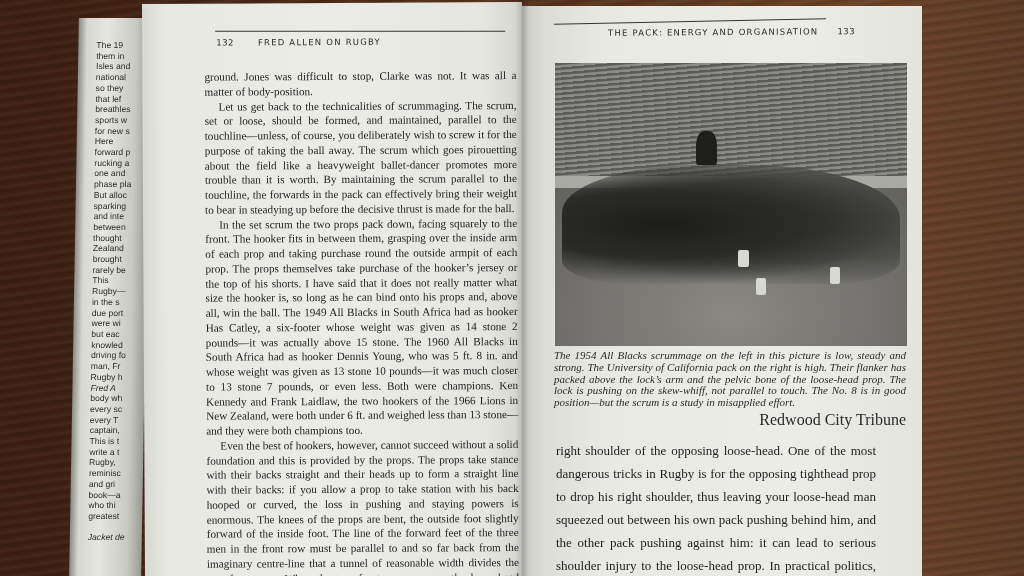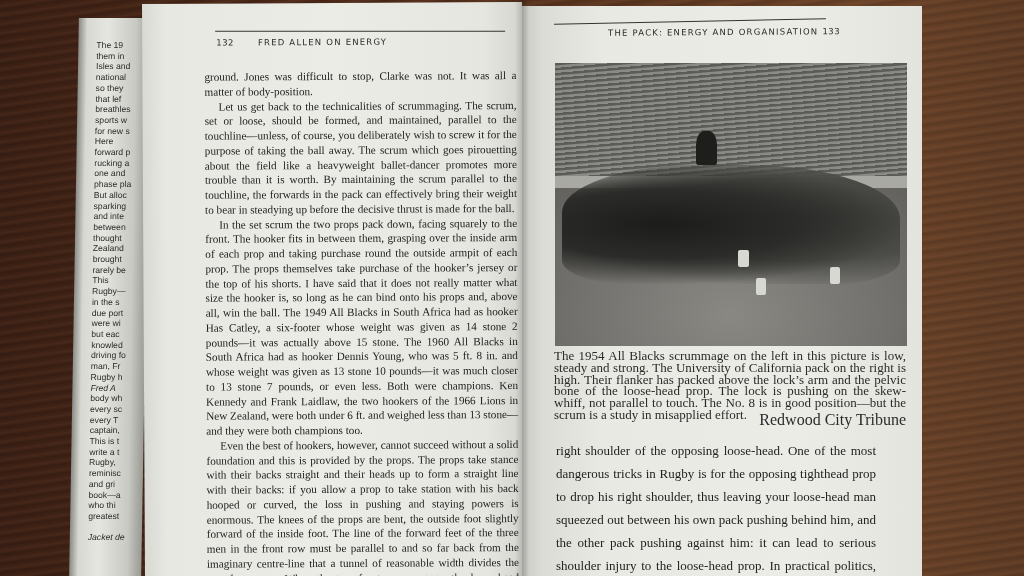--- a/index.html
+++ b/index.html
@@ -56,21 +56,21 @@
     }
     .body-left p, .body-right p { margin:0; }
     .body-left p.ind { text-indent:14px; }
 
     .rule-right { position:absolute; left:32px; top:15px; width:272px; height:1px; background:#333; transform:rotate(-1.2deg); }
     .header-right {
       position:absolute; left:86px; top:21px;
       font-family:"DejaVu Sans", sans-serif; font-size:8.5px; letter-spacing:1.2px; color:#2a2a2a;
       transform: rotate(-0.4deg);
     }
-    .header-right .num { margin-left:4px; letter-spacing:0.5px; }
+    .header-right .num { margin-left:19px; letter-spacing:0.5px; }
 
     .photo {
       position:absolute; left:33px; top:57px; width:352px; height:283px;
       overflow:hidden;
       background: linear-gradient(180deg, #6e6e6c 0%, #8a8a86 15%, #7a7a76 35%, #5e5e5b 55%, #706f6b 72%, #8b8a86 100%);
     }
     .photo .stands {
       position:absolute; left:0; top:0; width:100%; height:45%;
       background: repeating-linear-gradient(175deg, #5b5b58 0px, #5b5b58 2px, #8a8a86 3px, #8a8a86 5px);
     }
@@ -83,21 +83,21 @@
       position:absolute; left:2%; top:36%; width:96%; height:42%;
       background: radial-gradient(ellipse at 30% 50%, #1c1c1b 0%, #2b2b29 40%, rgba(40,40,38,0) 72%),
                   radial-gradient(ellipse at 70% 45%, #3a3a37 0%, #4a4a46 45%, rgba(60,60,56,0) 75%);
       border-radius: 40% 45% 20% 20%;
     }
     .photo .ref { position:absolute; left:40%; top:24%; width:6%; height:12%; background:#1e1e1d; border-radius:40% 40% 10% 10%; }
     .photo .sock { position:absolute; width:3%; height:6%; background:#d8d8d2; border-radius:2px; }
 
     .caption {
       position:absolute; left:32px; top:344px; width:352px;
-      font-family:"Liberation Serif", serif; font-size:13px; line-height:11.8px; color:#2a2a2a;
+      font-family:"Liberation Serif", serif; font-style:italic; font-size:11px; line-height:11.8px; color:#2a2a2a;
       text-align:justify;
     }
     .credit {
       position:absolute; left:230px; top:405px; width:154px; text-align:right;
       font-family:"Liberation Serif", serif; font-size:16px; color:#2a2a2a;
     }
     .body-right {
       position:absolute; left:34px; top:433px; width:320px;
       font-family:"Liberation Serif", serif; font-size:13px; line-height:23px; color:#222;
       text-align:justify;
@@ -109,21 +109,21 @@
 <div class="wood-left"></div>
 <div class="wood-right"></div>
 
 <div class="jacket">
   <div class="jacket-text" id="jacket-text"><div>The 19</div><div>them in</div><div>Isles and</div><div>national</div><div>so they</div><div>that lef</div><div>breathles</div><div>sports w</div><div>for new s</div><div>Here</div><div>forward p</div><div>rucking a</div><div>one and</div><div>phase pla</div><div>But alloc</div><div>sparking</div><div>and inte</div><div>between</div><div>thought</div><div>Zealand</div><div>brought</div><div>rarely be</div><div>This</div><div>Rugby—</div><div>in the s</div><div>due port</div><div>were wi</div><div>but eac</div><div>knowled</div><div>driving fo</div><div>man, Fr</div><div>Rugby h</div><div class="it">Fred A</div><div>body wh</div><div>every sc</div><div>every T</div><div>captain,</div><div>This is t</div><div>write a t</div><div>Rugby,</div><div>reminisc</div><div>and gri</div><div>book—a</div><div>who thi</div><div>greatest</div><div>&nbsp;</div><div class="it">Jacket de</div></div>
 </div>
 
 <div class="page-left">
   <div class="rule-left"></div>
   <div class="header-left">
-    <span class="num">132</span><span>FRED ALLEN ON ENERGY</span>
+    <span class="num">132</span><span>FRED ALLEN ON RUGBY</span>
   </div>
   <div class="body-left">
     <p>ground. Jones was difficult to stop, Clarke was not. It was all a matter of body-position.</p>
     <p class="ind">Let us get back to the technicalities of scrummaging. The scrum, set or loose, should be formed, and maintained, parallel to the touchline—unless, of course, you deliberately wish to screw it for the purpose of taking the ball away. The scrum which goes pirouetting about the field like a heavyweight ballet-dancer promotes more trouble than it is worth. By maintaining the scrum parallel to the touchline, the forwards in the pack can effectively bring their weight to bear in steadying up before the decisive thrust is made for the ball.</p>
     <p class="ind">In the set scrum the two props pack down, facing squarely to the front. The hooker fits in between them, grasping over the inside arm of each prop and taking purchase round the outside armpit of each prop. The props themselves take purchase of the hooker’s jersey or the top of his shorts. I have said that it does not really matter what size the hooker is, so long as he can bind onto his props and, above all, win the ball. The 1949 All Blacks in South Africa had as hooker Has Catley, a six-footer whose weight was given as 14 stone 2 pounds—it was actually above 15 stone. The 1960 All Blacks in South Africa had as hooker Dennis Young, who was 5 ft. 8 in. and whose weight was given as 13 stone 10 pounds—it was much closer to 13 stone 7 pounds, or even less. Both were champions. Ken Kennedy and Frank Laidlaw, the two hookers of the 1966 Lions in New Zealand, were both under 6 ft. and weighed less than 13 stone—and they were both champions too.</p>
     <p class="ind">Even the best of hookers, however, cannot succeed without a solid foundation and this is provided by the props. The props take stance with their backs straight and their heads up to form a straight line with their backs: if you allow a prop to take station with his back hooped or curved, the loss in pushing and staying powers is enormous. The knees of the props are bent, the outside foot slightly forward of the inside foot. The line of the forward feet of the three men in the front row must be parallel to and so far back from the imaginary centre-line that a tunnel of reasonable width divides the two front-rows, When the two front-rows engage, the loose-head prop is pushing onto the right shoulder of the opposing tighthead prop. The tighthead prop, on the other hand, engages the left shoulder of the opposing hooker and the</p>
   </div>
 </div>
 
 <div class="page-right">

